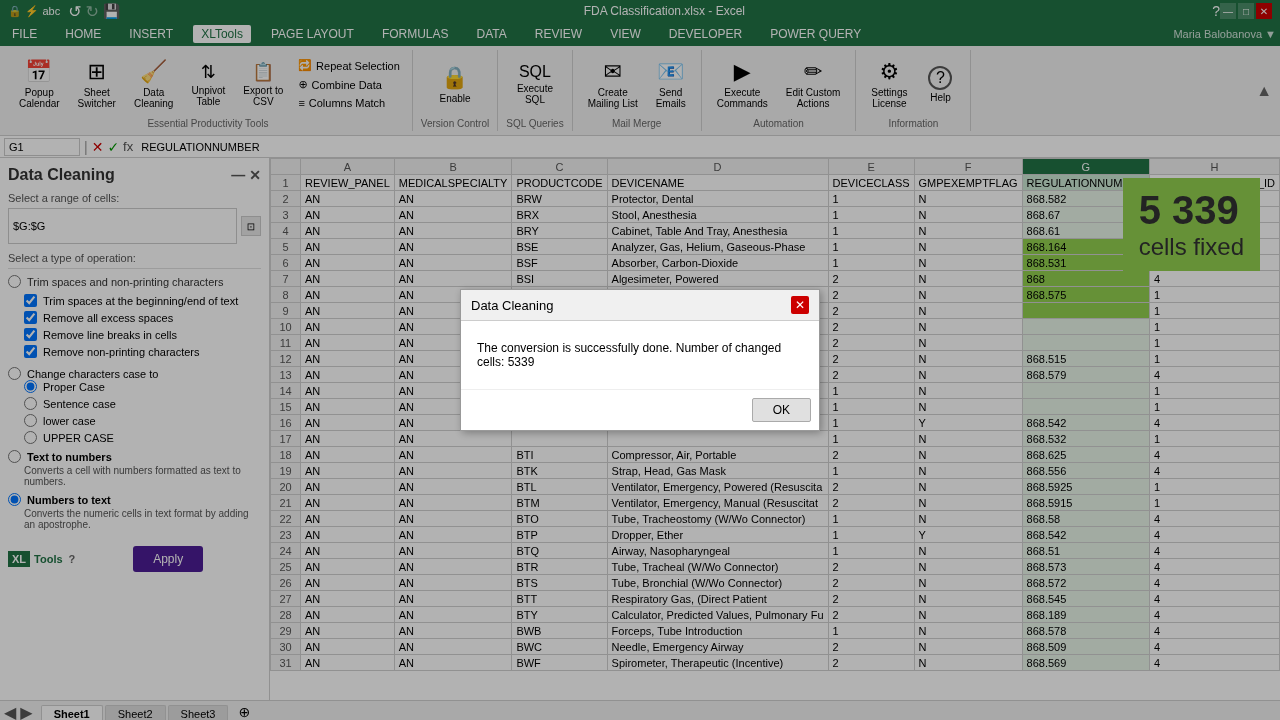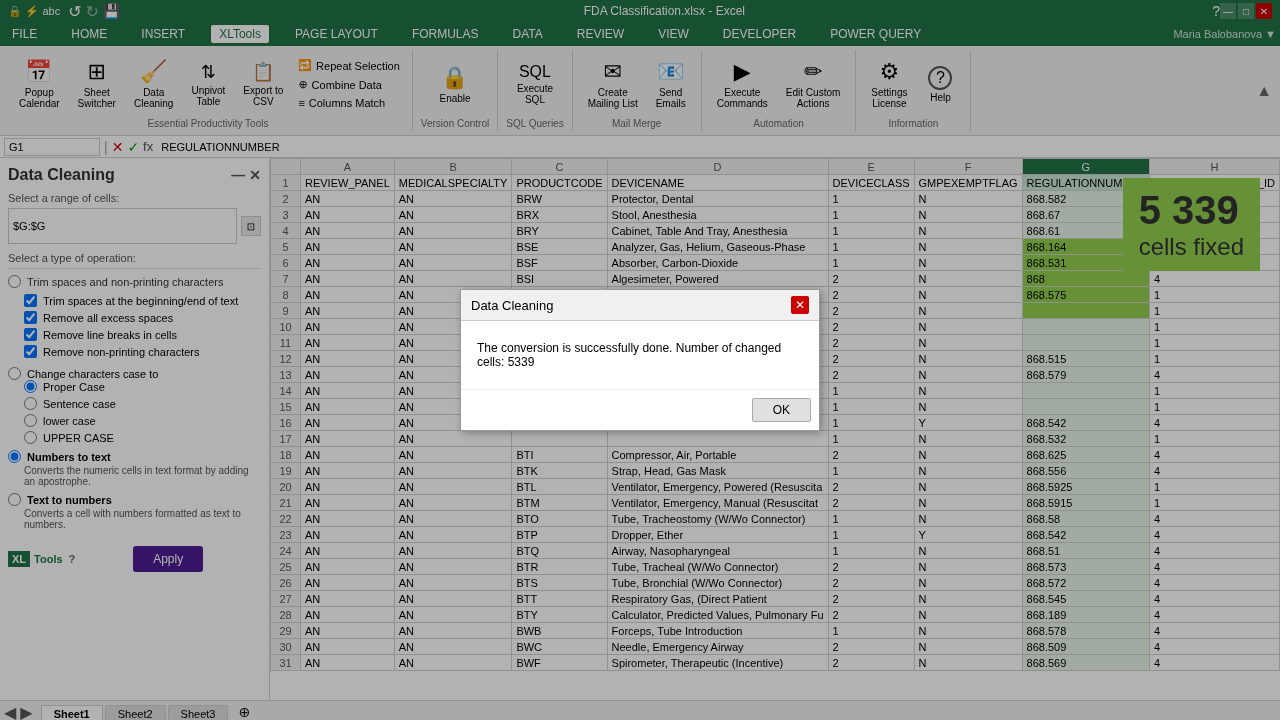--- a/index.html
+++ b/index.html
@@ -20,21 +20,21 @@
     #title-bar .win-btn { width: 16px; height: 16px; background: rgba(255,255,255,0.2); border: none; color: white; font-size: 10px; cursor: pointer; display: flex; align-items: center; justify-content: center; }
 
     
     #menu-bar {
       background: #217346;
       color: white;
       height: 24px;
       display: flex;
       align-items: center;
       padding: 0 4px;
-      gap: 18px;
+      gap: 12px;
     }
     .menu-item { padding: 2px 8px; font-size: 12px; cursor: pointer; border-radius: 2px; }
     .menu-item.active { background: white; color: #217346; }
 
     
     #ribbon {
       background: #f3f3f3;
       border-bottom: 1px solid #d0d0d0;
       height: 90px;
       display: flex;
@@ -85,21 +85,21 @@
     #formula-bar {
       background: white;
       border-bottom: 1px solid #d0d0d0;
       height: 22px;
       display: flex;
       align-items: center;
       padding: 0 4px;
       gap: 4px;
     }
     #name-box {
-      width: 96px;
+      width: 76px;
       border: 1px solid #ccc;
       padding: 1px 4px;
       font-size: 11px;
       height: 18px;
     }
     #formula-display { flex: 1; font-size: 11px; padding: 0 4px; }
     #formula-icons { display: flex; gap: 4px; color: #555; font-size: 14px; }
 
     
     #main-area {
@@ -514,32 +514,32 @@
           <span>lower case</span>
         </div>
         <div class="radio-option">
           <input type="radio" name="case" style="">
           <span>UPPER CASE</span>
         </div>
       </div>
 
       <div style="margin-top:6px;">
         <label style="display:flex; align-items:center; gap:6px; font-size:11px; cursor:pointer;">
+          <input type="radio" name="operation" style="">
+          <strong>Text to numbers</strong>
+        </label>
+        <div class="indent" style="font-size:10px; color:#555; margin-top:2px;">Converts a cell with numbers formatted as text to numbers.</div>
+      </div>
+
+      <div style="margin-top:6px;">
+        <label style="display:flex; align-items:center; gap:6px; font-size:11px; cursor:pointer;">
           <input type="radio" name="operation" checked="" style="">
           <strong>Numbers to text</strong>
         </label>
         <div class="indent" style="font-size:10px; color:#555; margin-top:2px;">Converts the numeric cells in text format by adding an apostrophe.</div>
-      </div>
-
-      <div style="margin-top:6px;">
-        <label style="display:flex; align-items:center; gap:6px; font-size:11px; cursor:pointer;">
-          <input type="radio" name="operation" style="">
-          <strong>Text to numbers</strong>
-        </label>
-        <div class="indent" style="font-size:10px; color:#555; margin-top:2px;">Converts a cell with numbers formatted as text to numbers.</div>
       </div>
     </div>
 
     <div style="display:flex; justify-content:space-between; align-items:center; margin-top:8px;">
       <div class="xltools-logo">
         <span style="background:#217346; color:white; padding:2px 4px; font-size:11px; font-weight:bold;">XL</span>
         <span>Tools</span>
         <span style="color:#666; margin-left:2px;">?</span>
       </div>
       <button class="apply-btn">Apply</button>

